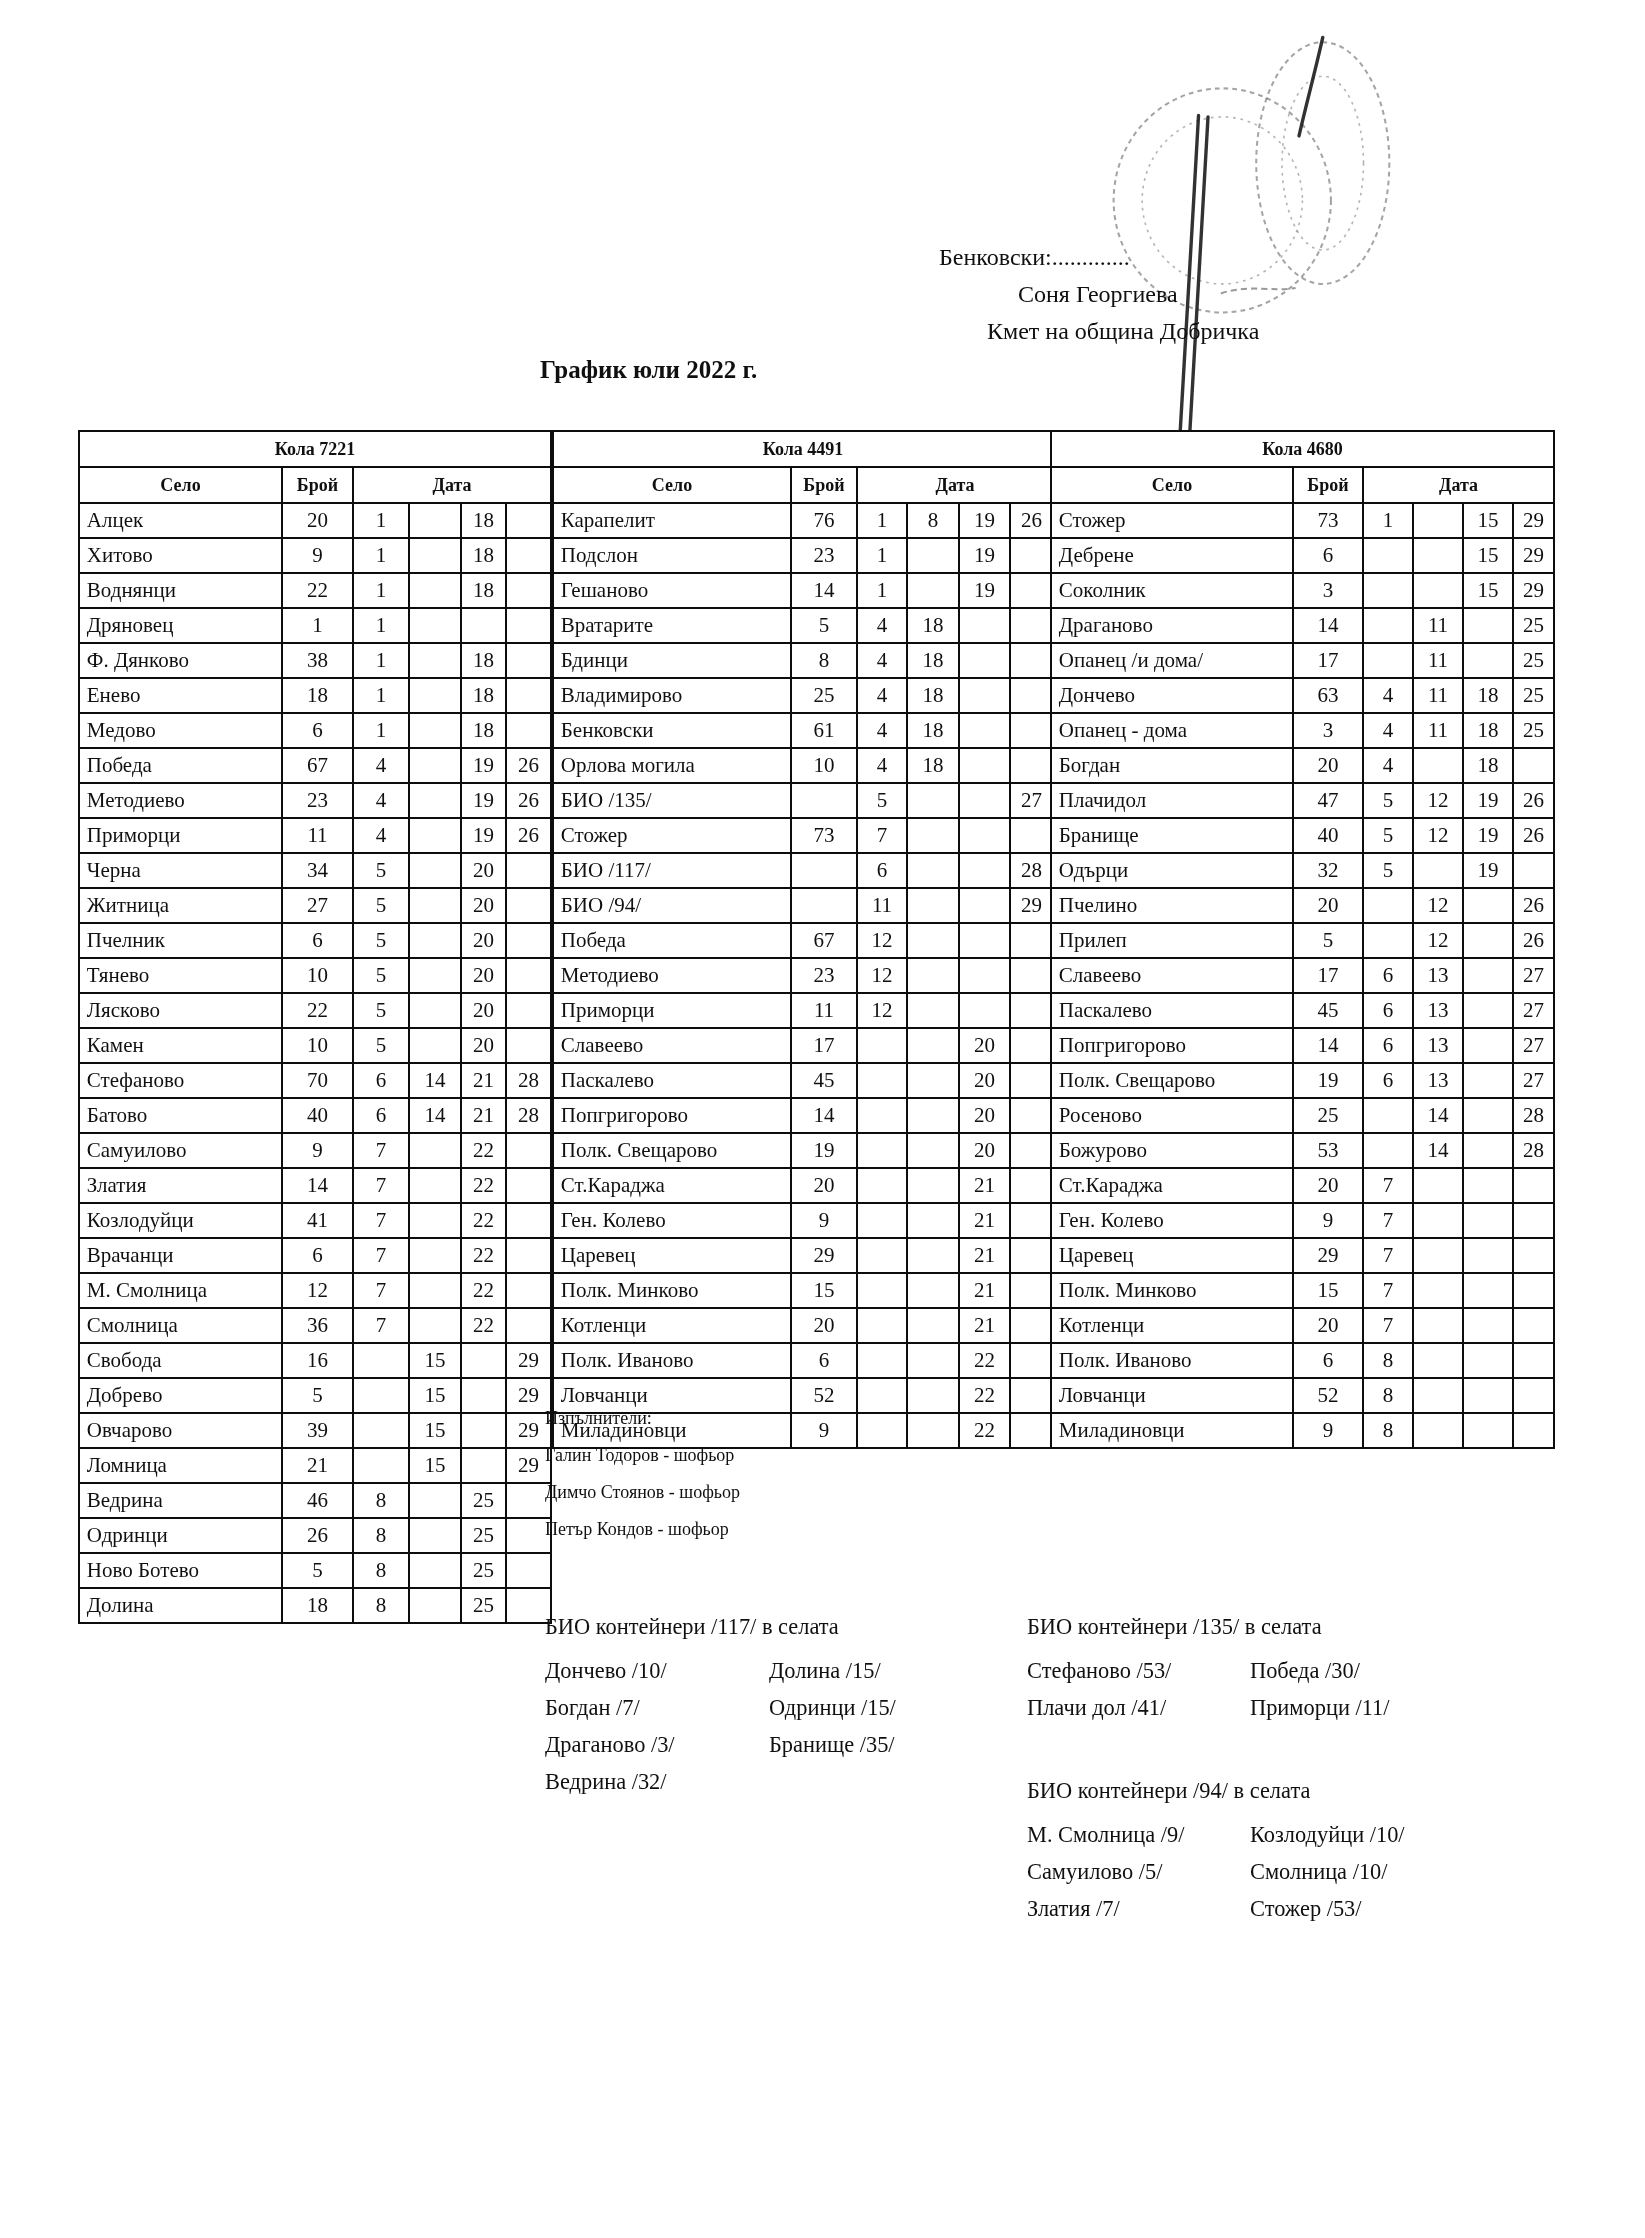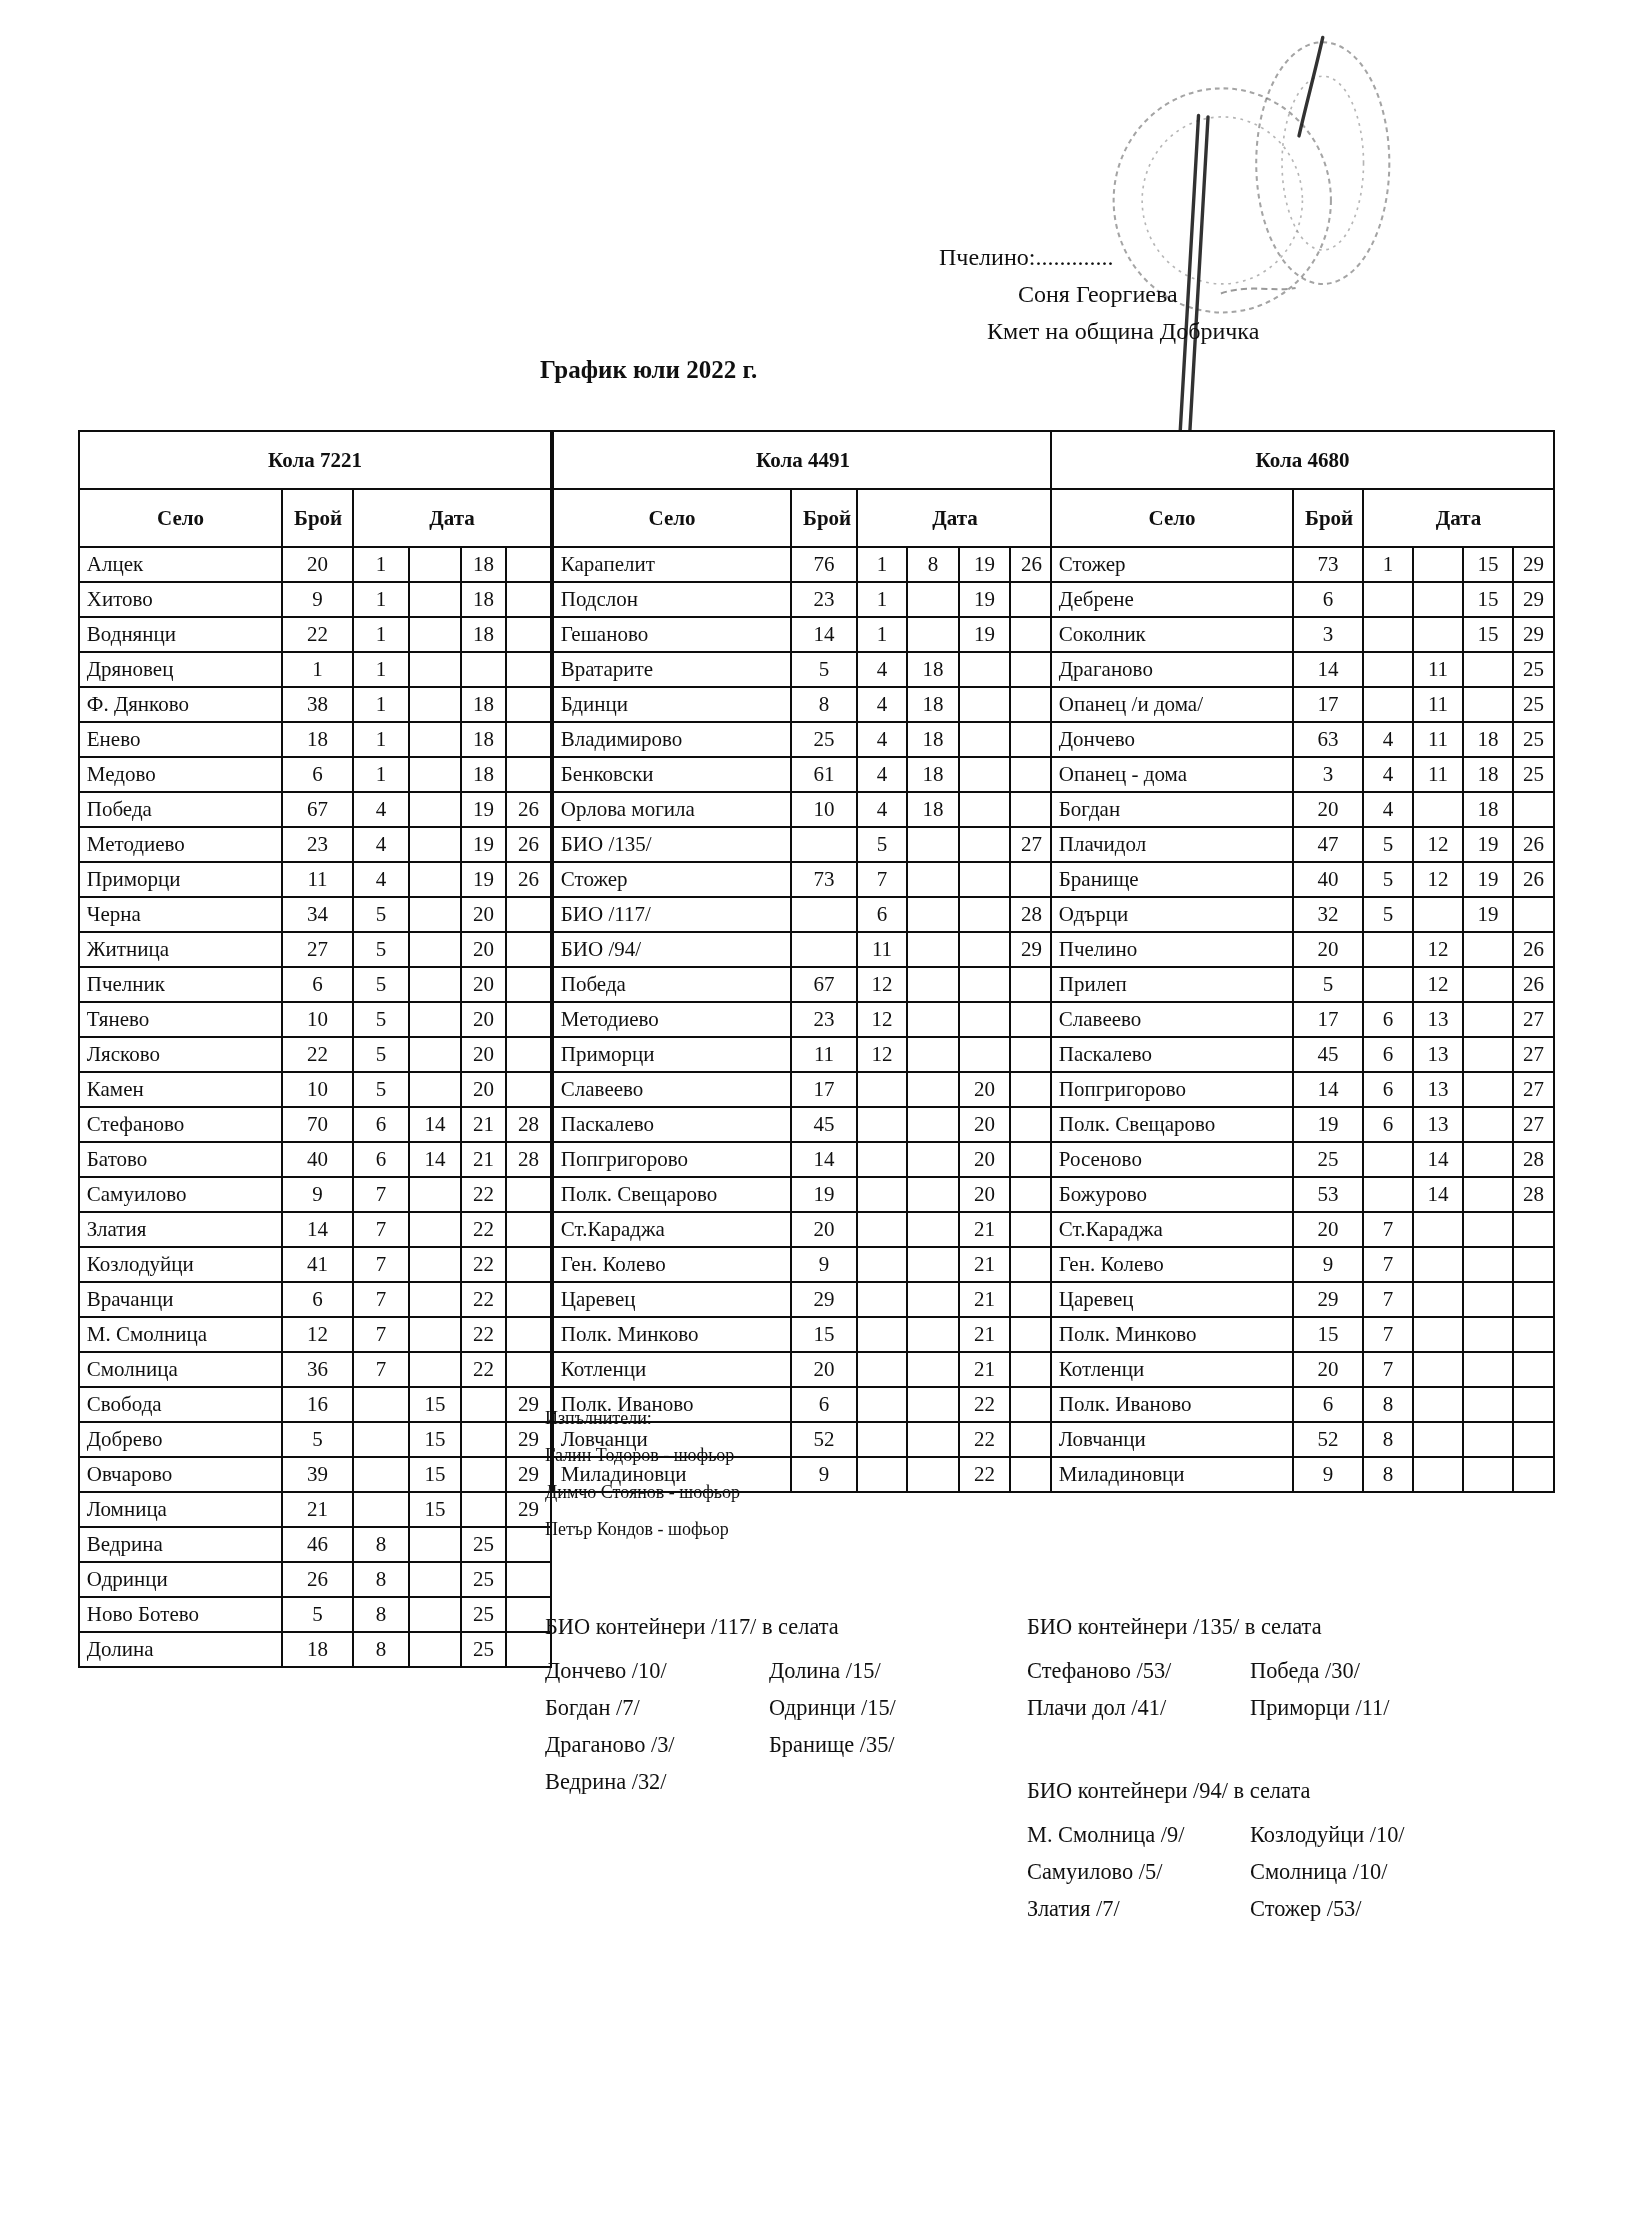--- a/index.html
+++ b/index.html
@@ -15,21 +15,21 @@
   .pen-faint{fill:none;stroke:#555;stroke-width:3;stroke-dasharray:9 6;opacity:.6;}
 
   .approve{position:absolute;left:939px;top:239px;font-size:24px;line-height:37px;}
   .approve-name{margin-left:79px;}
   .approve-title{margin-left:48px;}
 
   .doc-title{position:absolute;left:540px;top:356px;margin:0;font-size:25px;font-weight:700;}
 
   table.grid{position:absolute;border-collapse:collapse;table-layout:fixed;background:#fff;border:2.7px solid #0d0d0d;}
   table.grid th, table.grid td{border:2px solid #0d0d0d;overflow:hidden;white-space:nowrap;}
-  table.grid thead th{font-weight:700;font-size:21px;height:34px;text-align:center;padding:11px;}
+  table.grid thead th{font-weight:700;font-size:18px;height:34px;text-align:center;padding:0;}
   table.grid tbody td{height:33px;font-size:21px;text-align:center;padding:0 2.7px;}
   table.grid tbody td:first-child{text-align:left;padding:0 2.7px 0 6.8px;}
   .t1{left:78px;top:430px;width:472px;}
   .t2{left:552px;top:430px;width:498px;}
   .t3{left:1050px;top:430px;width:505px;}
 
   .executors{position:absolute;left:545px;top:1400px;font-size:18px;line-height:37px;}
   .exec-title{font-weight:400;}
 
   .bio{position:absolute;font-size:22.4px;line-height:37px;}
@@ -52,21 +52,21 @@
     <ellipse class="stamp-inner" cx="1948" cy="240" rx="60" ry="128"></ellipse>
     <path class="pen" d="M1948 55 C1938 100 1924 152 1913 200"></path>
     <path class="pen" d="M1765 170 C1756 330 1746 500 1738 636 C1734 658 1750 664 1757 646"></path>
     <path class="pen" d="M1779 172 C1770 330 1760 500 1752 640"></path>
     <path class="pen-thin" d="M1750 650 C1728 770 1700 830 1670 878 C1656 900 1646 890 1660 874"></path>
     <path class="pen-thin" d="M1749 652 C1733 800 1702 950 1672 1080 C1666 1110 1660 1140 1655 1162"></path>
     <path class="pen-faint" d="M1798 432 C1838 418 1876 430 1908 424"></path>
   </svg>
 
   <div class="approve">
-    <div class="approve-line">Пчелино:.............</div>
+    <div class="approve-line">Бенковски:.............</div>
     <div class="approve-name">Соня Георгиева</div>
     <div class="approve-title">Кмет  на община Добричка</div>
   </div>
 
   <h1 class="doc-title">График юли 2022 г.</h1>
 
   <table class="grid t1">
     <colgroup>
       <col style="width:203px">
         <col style="width:71px">

